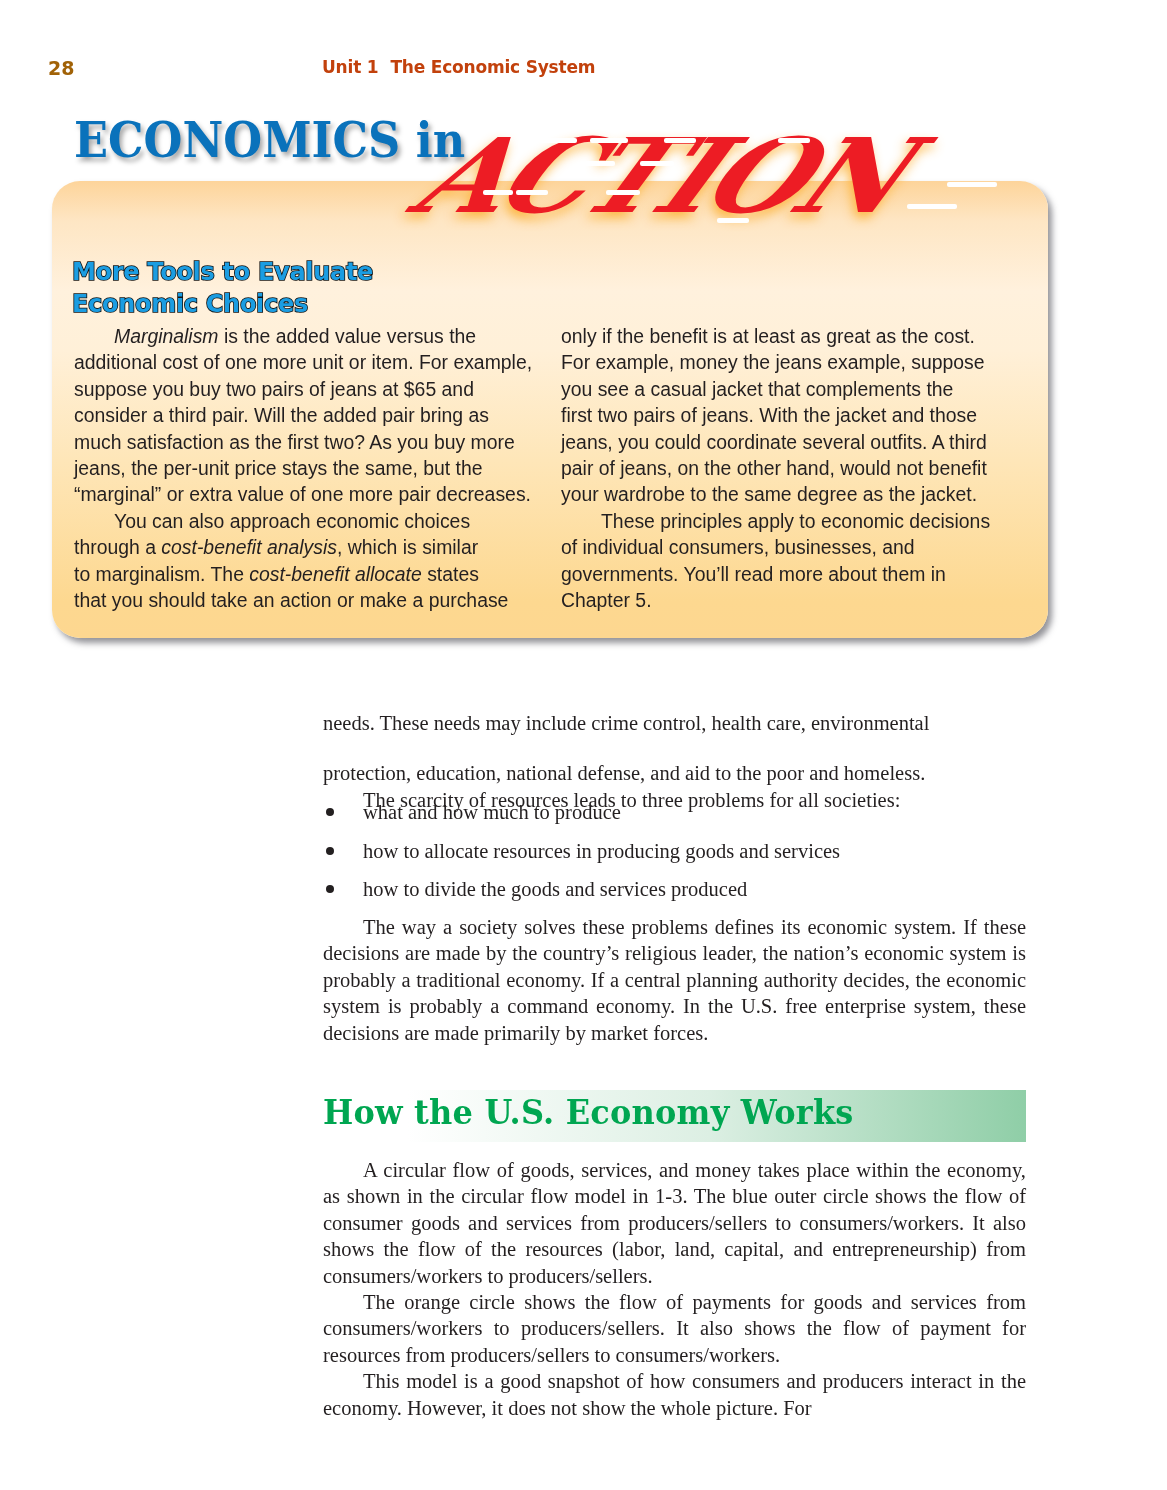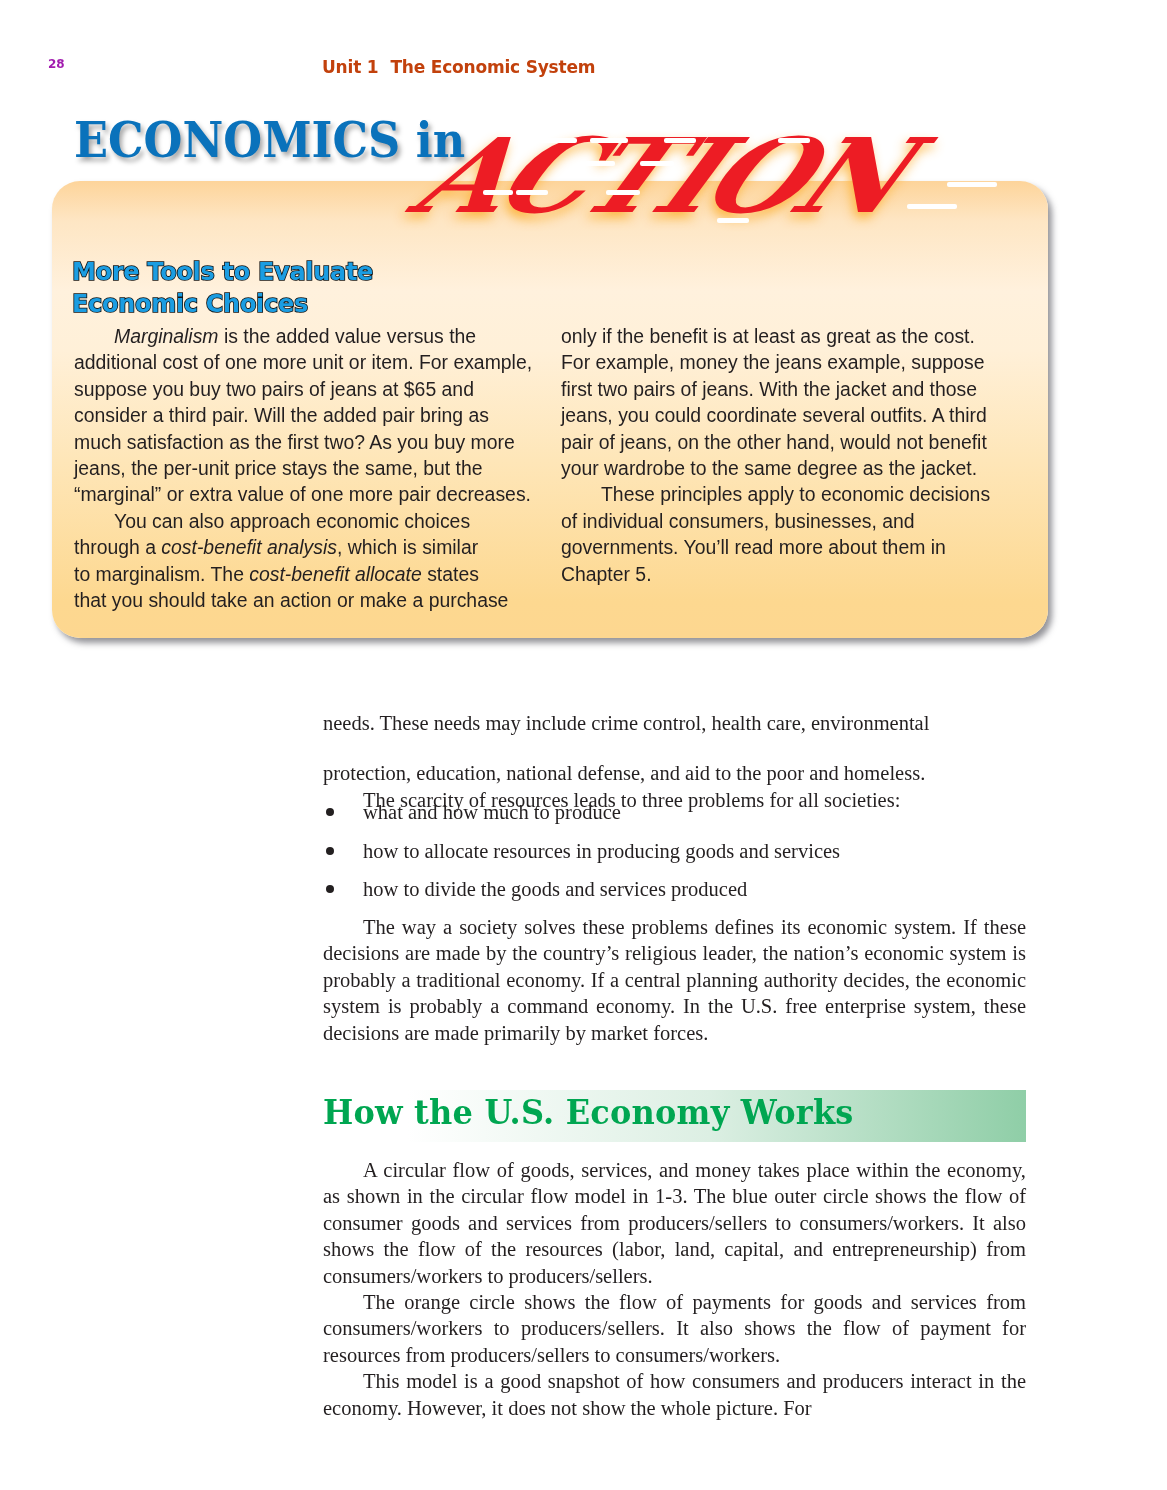--- a/index.html
+++ b/index.html
@@ -3,21 +3,21 @@
   <meta charset="utf-8">
   <style>
     html, body { margin: 0; padding: 0; }
     body {
       width: 1167px; height: 1490px; background: #ffffff;
       position: relative; overflow: hidden;
       font-family: "Liberation Serif", serif; color: #231f20;
     }
     .header-page {
       position: absolute; left: 48px; top: 57px;
-      font-family: "DejaVu Sans", sans-serif; font-weight: bold; font-size: 12px; color: #a21caf;
+      font-family: "DejaVu Sans", sans-serif; font-weight: bold; font-size: 19px; color: #a16207;
     }
     .header-unit {
       position: absolute; left: 322px; top: 57px;
       font-family: "DejaVu Sans", sans-serif; font-weight: bold; font-size: 17px; color: #c2410c;
       letter-spacing: -0.2px;
     }
     .header-unit .gap { display: inline-block; width: 12px; }
 
     
     .feature-box {
@@ -134,20 +134,21 @@
   <p>“marginal” or extra value of one more pair decreases.</p>
   <p class="ind">You can also approach economic choices</p>
   <p><span>through a </span><i>cost-benefit analysis</i><span>, which is similar</span></p>
   <p><span>to marginalism. The </span><i>cost-benefit allocate</i><span> states</span></p>
   <p>that you should take an action or make a purchase</p>
 </div>
 
 <div class="col col-right">
   <p>only if the benefit is at least as great as the cost.</p>
   <p>For example, money the jeans example, suppose</p>
+  <p>you see a casual jacket that complements the</p>
   <p>first two pairs of jeans. With the jacket and those</p>
   <p>jeans, you could coordinate several outfits. A third</p>
   <p>pair of jeans, on the other hand, would not benefit</p>
   <p>your wardrobe to the same degree as the jacket.</p>
   <p class="ind">These principles apply to economic decisions</p>
   <p>of individual consumers, businesses, and</p>
   <p>governments. You’ll read more about them in</p>
   <p>Chapter 5.</p>
 </div>
 

